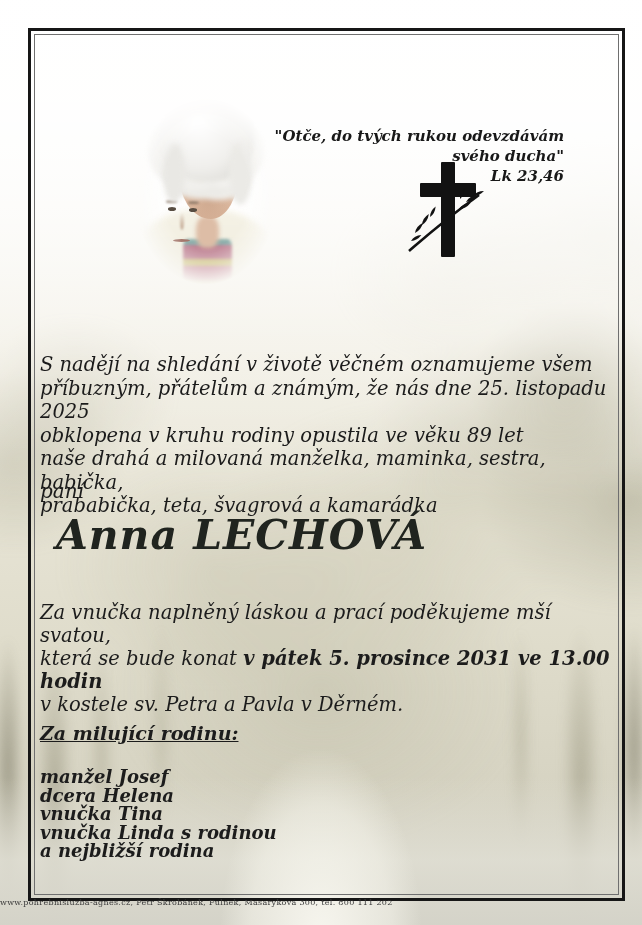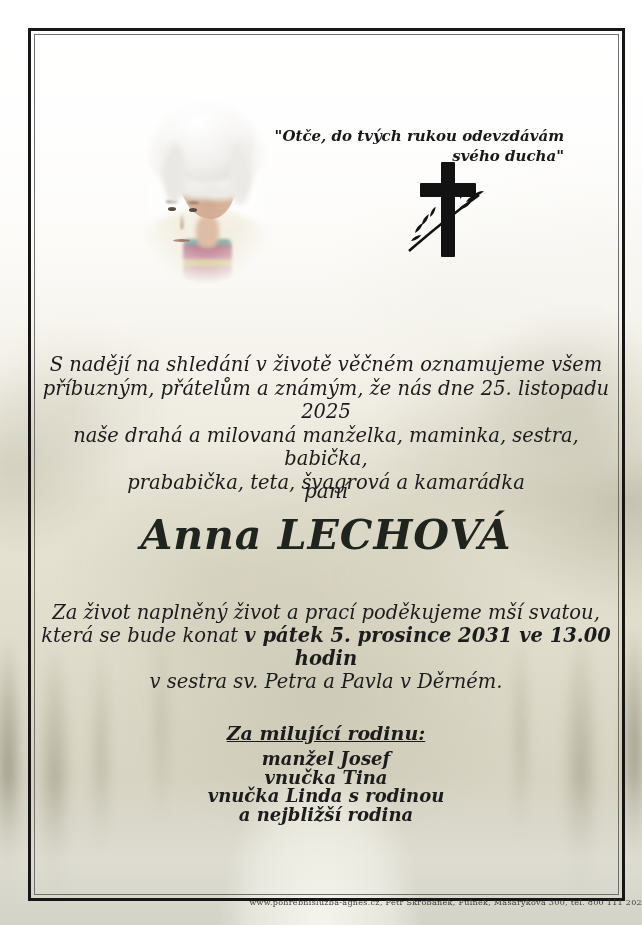--- a/index.html
+++ b/index.html
@@ -93,32 +93,32 @@
     border-radius:52% 48% 46% 50%;
     box-shadow:-16px 14px 0 -6px #f1f0ed, 17px 12px 0 -7px #f3f2ef, -7px 26px 0 -9px #ecebe7, 9px 27px 0 -9px #eeede9;}
   .ph-hair-l{left:24%;top:26%;width:13%;height:26%;background:#e9e8e4;border-radius:50%;filter:blur(2.5px);}
   .ph-hair-r{left:64%;top:25%;width:14%;height:28%;background:#ebeae6;border-radius:50%;filter:blur(2.5px);}
   
   .quote{position:absolute;top:126px;right:78px;width:330px;text-align:right;
     font-style:italic;font-weight:bold;font-size:15px;line-height:20px;color:#181818;}
   
   .cross{position:absolute;left:403px;top:157px;}
   
-  .centerblock{position:absolute;left:40px;right:30px;text-align:center;}
+  .centerblock{position:absolute;left:40px;right:30px;text-align:left;}
   .announcement{top:353px;font-style:italic;font-size:19.5px;line-height:23.5px;color:#1b1b1b;}
   .honorific{top:479px;font-style:italic;font-size:20px;}
   .name{top:494px;font-style:italic;font-weight:bold;font-size:41px;line-height:50px;
     color:#20241f;letter-spacing:1px;margin:16px;}
   .origin{top:554px;font-style:italic;font-weight:bold;font-size:18px;}
   .service{top:601px;font-style:italic;font-size:19.5px;line-height:23px;}
   .service .bold{font-weight:bold;}
   .family{top:722px;font-style:italic;font-weight:bold;}
-  .family-heading{font-size:19px;text-decoration:underline;margin-bottom:6px;}
+  .family-heading{font-size:19px;text-decoration:underline;margin-bottom:24px;}
   .family-member{font-size:18px;line-height:18.5px;}
-  .footer{position:absolute;top:898px;left:0;right:0;text-align:right;
+  .footer{position:absolute;top:898px;left:0;right:0;text-align:left;
     font-size:8px;letter-spacing:.3px;color:#3a3a3a;font-style:normal;}
 </style>
 </head>
 <body>
 
 <div class="page">
 
   <div class="bg bg-base"></div>
   <div class="bg bg-foliage"></div>
   <div class="bg bg-trunks"></div>
@@ -141,20 +141,21 @@
     <div class="ph ph-eye r"></div>
     <div class="ph ph-nose"></div>
     <div class="ph ph-mouth"></div>
     <div class="ph ph-hair"></div>
     <div class="ph ph-hair-l"></div>
     <div class="ph ph-hair-r"></div>
   </div>
 
   <div class="quote">
     <div>"Otče, do tvých rukou odevzdávám svého ducha"</div>
+    <div>Lk 23,46</div>
   </div>
 
   <svg class="cross" width="88" height="110" viewBox="0 0 88 110">
     <g fill="#121212" stroke="none">
       <rect x="38" y="5" width="14" height="95" rx="1"></rect>
       <rect x="17" y="26" width="56" height="14" rx="1"></rect>
     </g>
     <g stroke="#121212" stroke-width="2.6" fill="none">
       <path d="M6 94 C 20 82, 40 64, 76 38"></path>
     </g>
@@ -166,36 +167,38 @@
       <path transform="translate(56,52) rotate(-28)" d="M0 0 Q6 -3.4 13 0 Q6 3 0 0 Z"></path>
       <path transform="translate(63,45) rotate(-32)" d="M0 0 Q6 -3.4 13 0 Q6 3 0 0 Z"></path>
       <path transform="translate(70,39) rotate(-24)" d="M0 0 Q5.5 -3 12 0 Q5.5 2.8 0 0 Z"></path>
       <path transform="translate(57,42) rotate(-68)" d="M0 0 Q5 -2.8 11 0 Q5 2.6 0 0 Z"></path>
     </g>
   </svg>
 
   <div class="centerblock announcement">
     <div>S nadějí na shledání v životě věčném oznamujeme všem</div>
     <div>příbuzným, přátelům a známým, že nás dne 25. listopadu 2025</div>
+    <div>obklopena v kruhu rodiny opustila ve věku 89 let</div>
     <div>naše drahá a milovaná manželka, maminka, sestra, babička,</div>
     <div>prababička, teta, švagrová a kamarádka</div>
   </div>
 
   <div class="centerblock honorific">paní</div>
   <h1 class="centerblock name">Anna LECHOVÁ</h1>
 
   <div class="centerblock service">
-    <div>Za život naplněný život a prací poděkujeme mší svatou,</div>
+    <div>Za vnučka naplněný láskou a prací poděkujeme mší svatou,</div>
     <div><span>která se bude konat </span><span class="bold">v pátek 5. prosince 2031 ve 13.00 hodin</span></div>
-    <div>v sestra sv. Petra a Pavla v Děrném.</div>
+    <div>v kostele sv. Petra a Pavla v Děrném.</div>
   </div>
 
   <div class="centerblock family">
     <div class="family-heading">Za milující rodinu:</div>
     <div class="family-member">manžel Josef</div>
+    <div class="family-member">dcera Helena</div>
     <div class="family-member">vnučka Tina</div>
     <div class="family-member">vnučka Linda s rodinou</div>
     <div class="family-member">a nejbližší rodina</div>
   </div>
 
   <div class="footer">www.pohrebnisluzba-agnes.cz, Petr Škrobánek, Fulnek, Masarykova 300, tel. 800 111 202</div>
 
 </div>
 
 </body></html>

